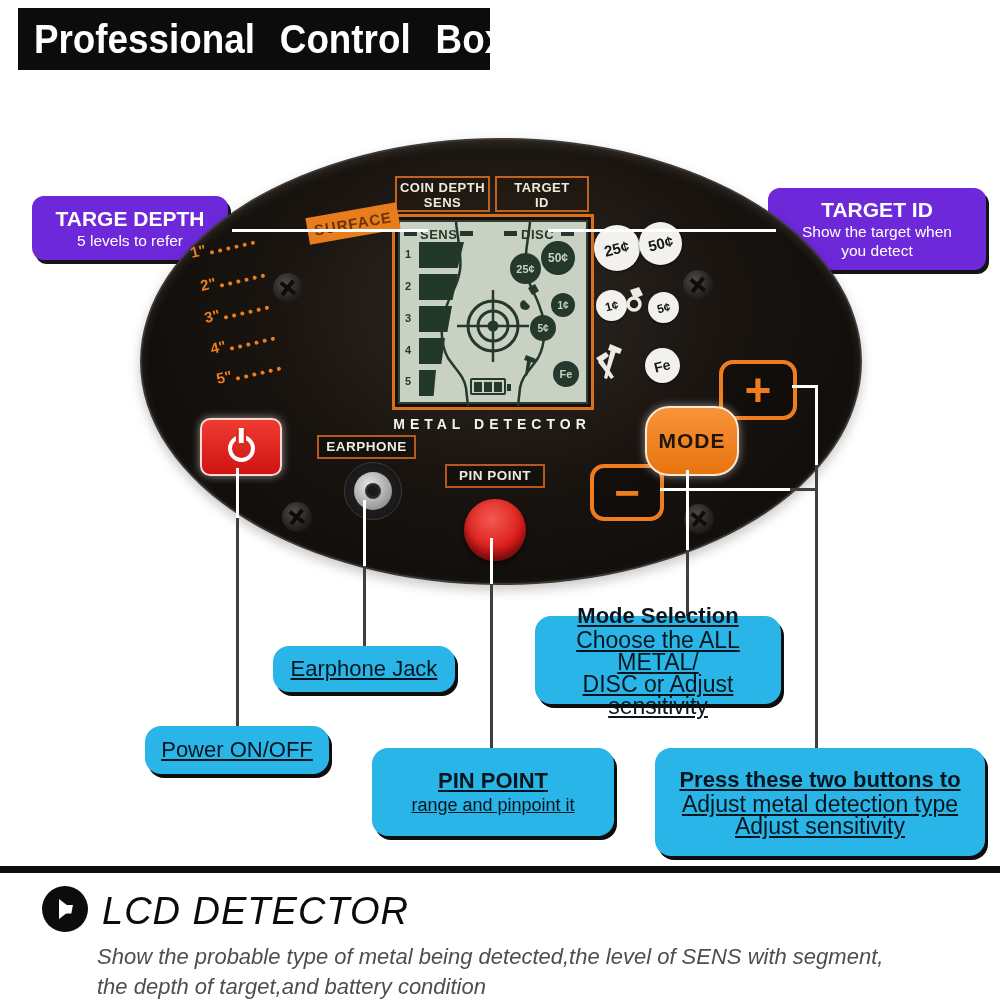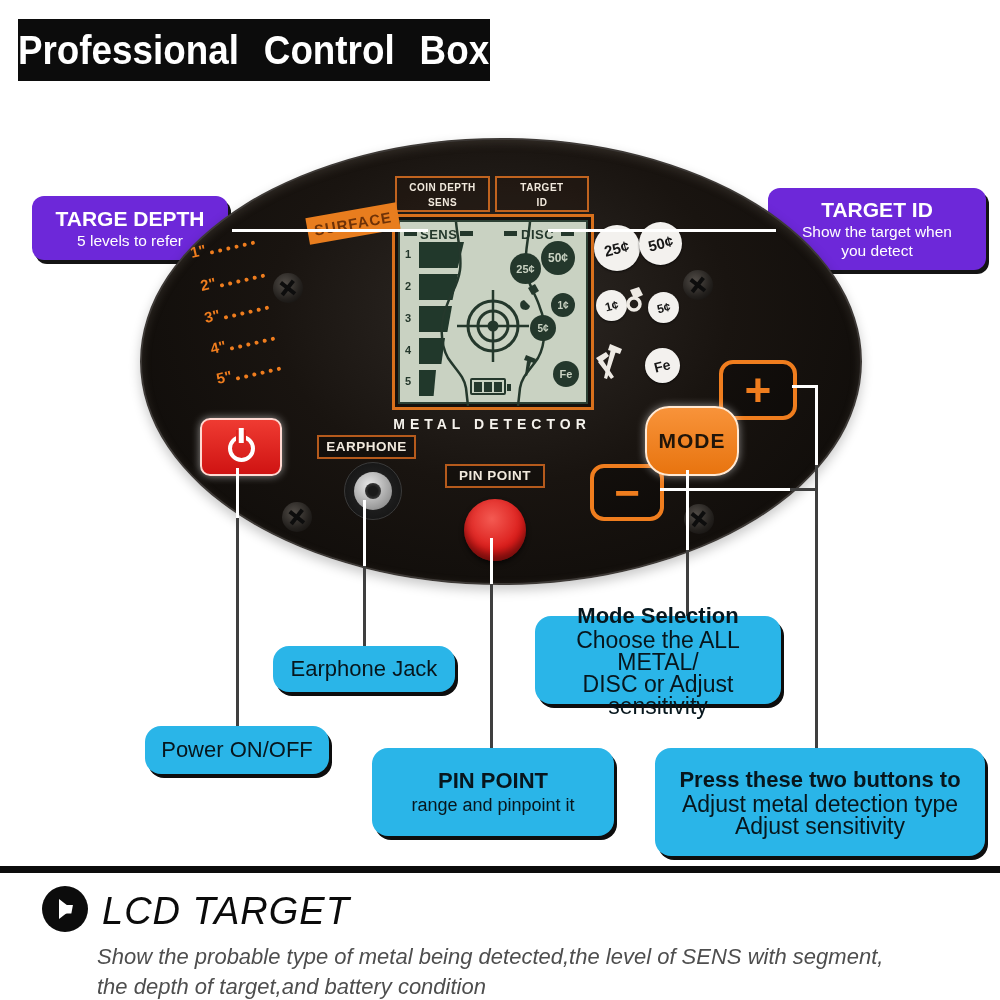--- a/index.html
+++ b/index.html
@@ -1,42 +1,42 @@
 <!DOCTYPE html>
 <html><head>
 <meta charset="utf-8">
 <style>
   * { margin:0; padding:0; box-sizing:border-box; }
   html,body { width:1000px; height:1000px; background:#ffffff;
     font-family:"Liberation Sans", sans-serif; position:relative; overflow:hidden; }
   .abs { position:absolute; }
 
   
-  .banner { left:18px; top:19px; width:472px; height:62px; background:#0c0c0c;
-    display:flex; align-items:center; }
+  .banner { left:18px; top:8px; width:472px; height:62px; background:#0c0c0c;
+    display:flex; align-items:center; padding-left:16px; }
   .banner span { color:#fff; font-size:40px; font-weight:bold; letter-spacing:0px;
     word-spacing:16px; transform:scaleX(.92); transform-origin:left center; white-space:nowrap; }
 
   
   .redlab { background:#6d28d9; border-radius:12px; box-shadow:3px 4px 0 #141414;
     color:#fff; text-align:center; display:flex; flex-direction:column; justify-content:center; }
   .redlab .t { font-weight:bold; font-size:21px; }
   .redlab .s { font-size:15.5px; line-height:19px; }
   .lab-targe { left:32px; top:196px; width:196px; height:64px; }
   .lab-tid   { left:768px; top:188px; width:218px; height:82px; }
 
   
   .device { left:140px; top:138px; width:722px; height:447px; border-radius:50%;
     background:radial-gradient(ellipse at 50% 38%, #2f2a26 0%, #191410 45%, #0b0907 100%);
     border:2px solid #3d3936;
     box-shadow: inset 0 3px 10px rgba(140,130,120,.22), 0 5px 12px rgba(0,0,0,.22); }
   .device .abs { position:absolute; }
 
   .hdrbox { border:2px solid #c0631f; color:#f1e9dd; text-align:center;
-    font-size:10px; line-height:15px; font-weight:bold; letter-spacing:.5px;
+    font-size:13px; line-height:15px; font-weight:bold; letter-spacing:.5px;
     background:rgba(40,20,8,.25); }
   .hdr1 { left:253px; top:36px; width:95px; height:36px; padding-top:2px; }
   .hdr2 { left:353px; top:36px; width:94px; height:36px; padding-top:2px; }
 
   
   .lcd { left:250px; top:74px; width:202px; height:196px; border:3px solid #d8701c;
     background:#15100c; padding:3px; }
   .lcd-inner { position:relative; width:190px; height:184px; background:#c9d2c2;
     border:2px solid #2c4034; color:#24382c; }
   .lcd-lbl { position:absolute; font-size:13px; font-weight:800; letter-spacing:.5px; }
@@ -116,21 +116,21 @@
     box-shadow:0 1px 2px rgba(0,0,0,.6); }
   .pcoin span { transform:rotate(-14deg); }
 
   
   .wline { background:#ffffff; z-index:5; }
   .dline { background:#3f3f3f; z-index:5; }
 
   
   .blab { background:#2ab5e8; border-radius:16px; box-shadow:3px 4px 0 #0d0d0d;
     color:#07161d; text-align:center; display:flex; flex-direction:column;
-    justify-content:center; z-index:6; }
+    justify-content:center; z-index:6;text-decoration:underline; }
   .blab .t { font-weight:bold; font-size:22px; line-height:26px; }
   .blab .s { font-size:23px; line-height:22px; }
 
   
   .rule { left:0; top:866px; width:1000px; height:7px; background:#0c0c0c; }
   .arrow-circle { left:42px; top:886px; width:46px; height:46px; border-radius:50%;
     background:#0c0c0c; display:flex; align-items:center; justify-content:center; }
   .arrow-circle .bar { width:12px; height:9px; background:#fff; }
   .arrow-circle .tip { width:0; height:0; border-left:13px solid #fff;
     border-top:10px solid transparent; border-bottom:10px solid transparent; }
@@ -330,17 +330,17 @@
   <div class="t">Press these two buttons to</div>
   <div class="s">Adjust metal detection type</div>
   <div class="s">Adjust sensitivity</div>
 </div>
 
 <div class="abs rule"></div>
 <div class="abs arrow-circle">
   <div class="bar"></div>
   <div class="tip"></div>
 </div>
-<div class="abs f-head">LCD TARGET</div>
+<div class="abs f-head">LCD DETECTOR</div>
 <div class="abs f-desc">
   <div>Show the probable type of metal being detected,the level of SENS with segment,</div>
   <div>the depth of target,and battery condition</div>
 </div>
 
 </body></html>

